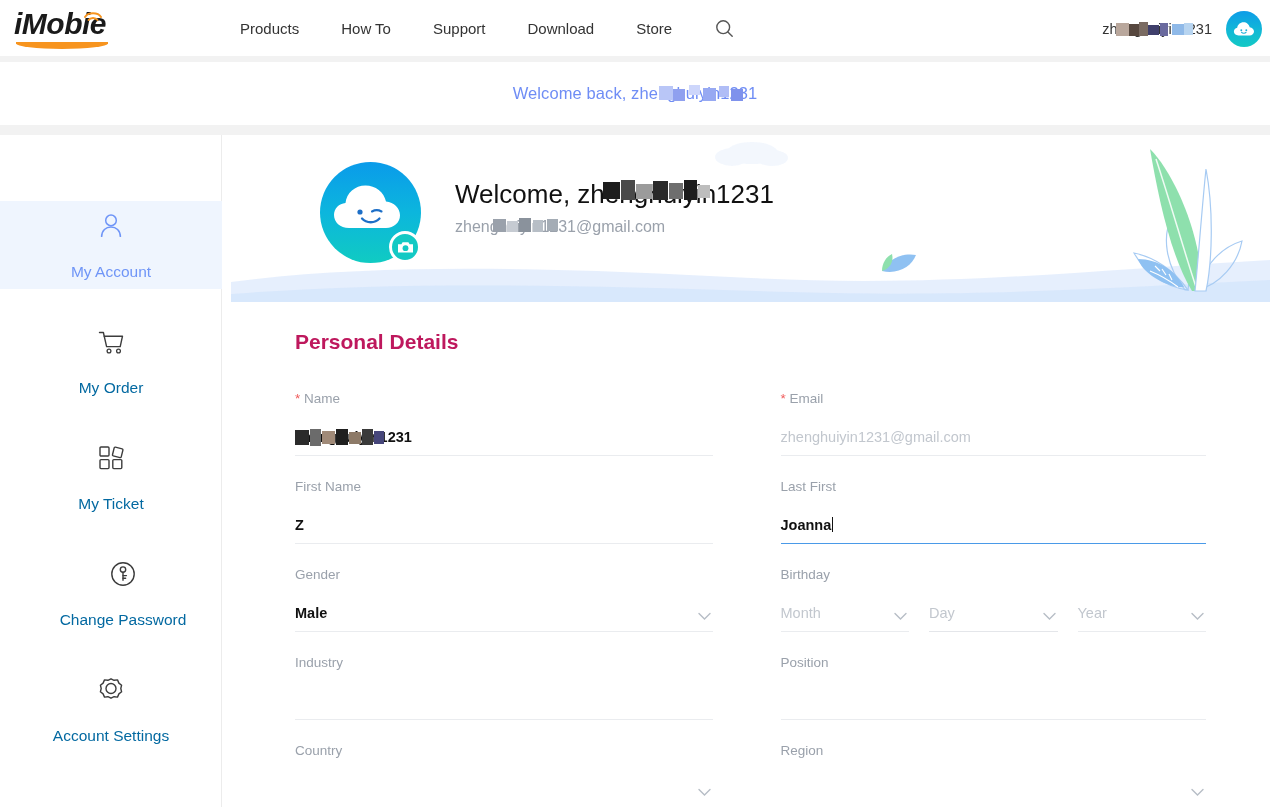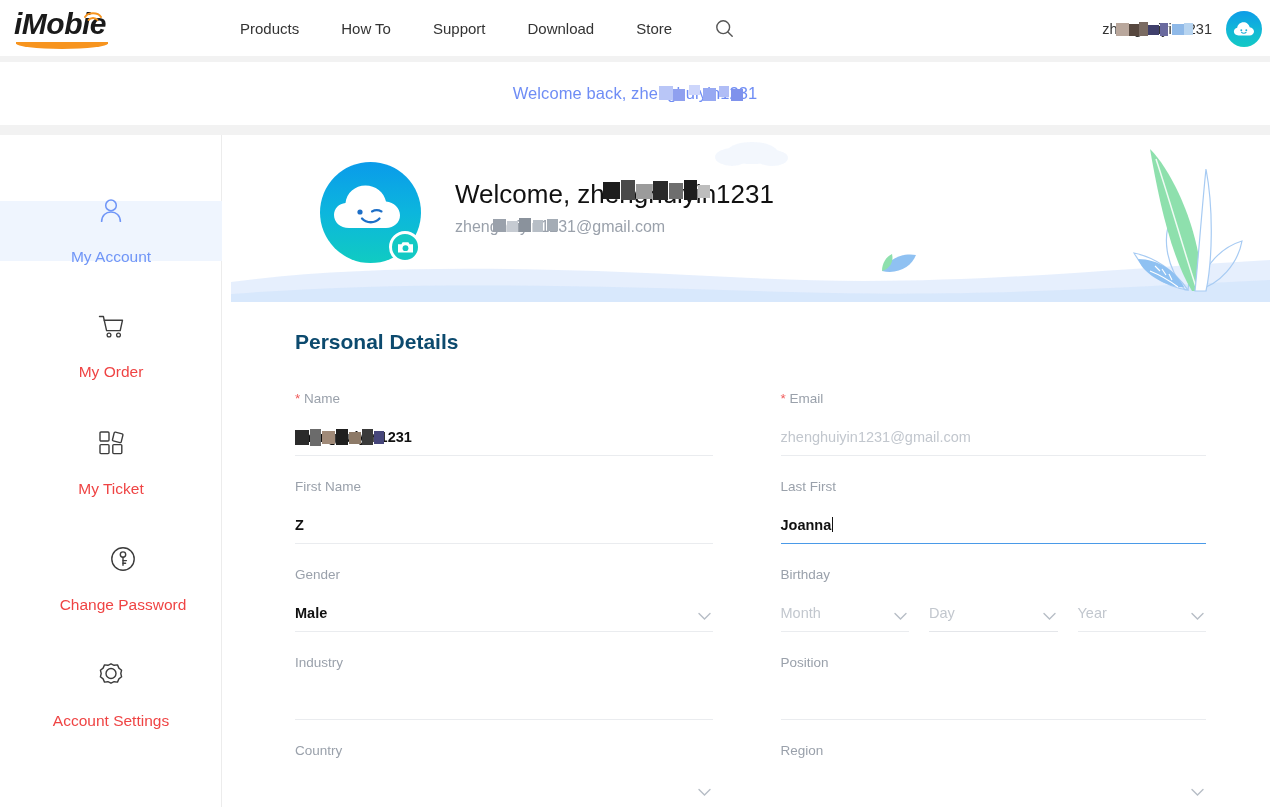--- a/index.html
+++ b/index.html
@@ -69,25 +69,25 @@
 
   
   .body-area { position:absolute; left:0; top:135px; width:1270px; height:672px; background:#fff; }
 
   
   .sidebar {
     position:absolute; left:0; top:0; width:222px; height:672px;
     background:#fff; border-right:1px solid #ececec;
   }
   .side-item {
-    position:absolute; left:0; width:222px; height:60px;
+    position:absolute; left:0; width:222px; height:88px;
     display:flex; flex-direction:column; align-items:center; justify-content:center;
     cursor:pointer; gap:23px;
   }
-  .side-item .si-label { font-size:15.5px; color:#ef4444; line-height:18px; white-space:nowrap; }
+  .side-item .si-label { font-size:15.5px; color:#0369a1; line-height:18px; white-space:nowrap; }
   .side-item.active { background:#eff5fe; }
   .side-item.active .si-label { color:#6f95f7; }
   .si-icon { height:30px; display:flex; align-items:flex-end; justify-content:center; }
 
   
   .main {
     position:absolute; left:231px; top:0; width:1039px; height:672px; background:#fff;
   }
   .hero {
     position:relative; width:1039px; height:167px; overflow:hidden;
@@ -101,21 +101,21 @@
     position:absolute; left:158px; top:96px; width:32px; height:32px; border-radius:50%;
     background:#13c9c4; border:3px solid #fff;
     display:flex; align-items:center; justify-content:center;
   }
   .hero-text { position:absolute; left:224px; top:42px; }
   .hero-title { font-size:26px; color:#111; line-height:34px; white-space:nowrap; position:relative; }
   .hero-email { font-size:16px; color:#9aa1ab; line-height:24px; margin-top:4px; position:relative; white-space:nowrap; }
 
   
   .form-wrap { position:absolute; left:0; top:167px; width:1039px; height:505px; background:#fff; padding:0 64px; }
-  .section-title { font-size:21px; color:#0c4a6e; margin:0; padding-top:26px; line-height:28px; }
+  .section-title { font-size:21px; color:#be185d; margin:0; padding-top:26px; line-height:28px; }
 
   .grid { display:flex; flex-wrap:wrap; margin-top:12px; }
   .field { width:50%; padding-right:38px; margin-top:22px; position:relative; }
   .field.right { padding-right:0; padding-left:30px; }
   .flabel { font-size:13.5px; color:#9aa1ab; line-height:18px; margin-bottom:10px; }
   .flabel .req { color:#f05a5a; }
   .fline {
     height:38px; border-bottom:1px solid #eaecef; position:relative;
     display:flex; align-items:center;
   }

